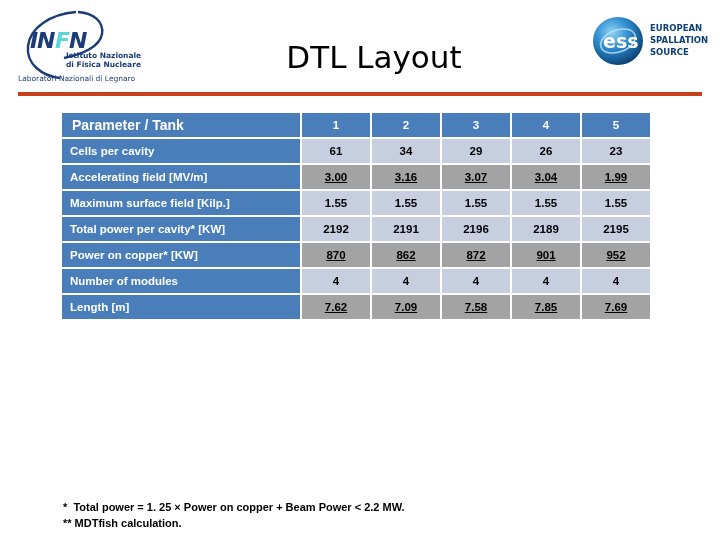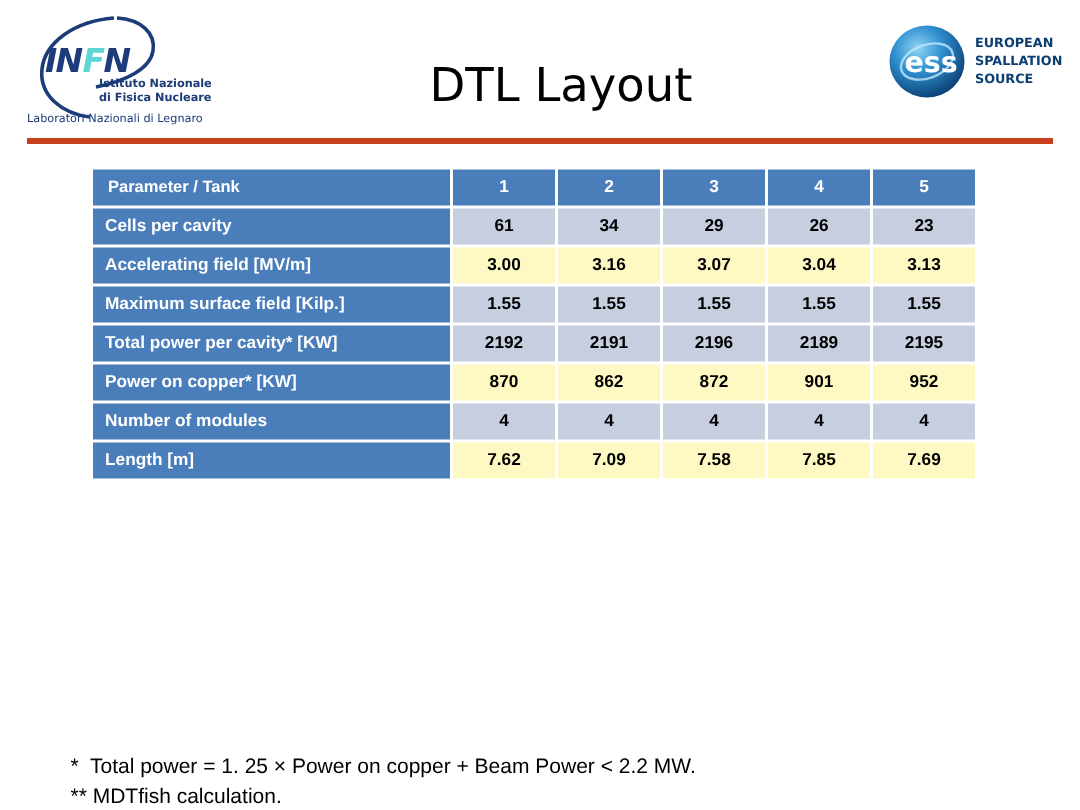--- a/index.html
+++ b/index.html
@@ -88,21 +88,21 @@
   .col-val   { width: 68px; }
 
   thead th {
     background: #4a7ebb;
     color: #ffffff;
     font-weight: bold;
   }
   thead th.hdr-param {
     text-align: left;
     padding-left: 10px;
-    font-size: 11px;
+    font-size: 14px;
   }
   thead th.hdr-num {
     text-align: center;
     font-size: 11.5px;
   }
 
   tbody th.rowlabel {
     background: #4a7ebb;
     color: #ffffff;
     text-align: left;
@@ -111,29 +111,29 @@
     white-space: nowrap;
   }
   tbody td.val {
     text-align: center;
     color: #000000;
     font-size: 11.5px;
     font-weight: bold;
     white-space: nowrap;
   }
   tbody tr.band-a td.val { background: #c6cee0; }
-  tbody tr.band-b td.val { background: #fef9c3; }
+  tbody tr.band-b td.val { background: #a3a3a3; text-decoration: underline; }
 
   
   .footnotes {
     position: absolute;
-    left: 47px;
+    left: 63px;
     top: 500px;
-    font-size: 14px;
-    font-weight: normal;
+    font-size: 11px;
+    font-weight: bold;
     color: #000000;
     line-height: 1.45;
   }
   .footnote-line { white-space: pre; }
 </style>
 </head>
 <body>
 
 <div class="header">
 
@@ -202,21 +202,21 @@
           <td class="val">29</td>
           <td class="val">26</td>
           <td class="val">23</td>
         </tr>
         <tr class="band-b">
           <th class="rowlabel">Accelerating field [MV/m]</th>
           <td class="val">3.00</td>
           <td class="val">3.16</td>
           <td class="val">3.07</td>
           <td class="val">3.04</td>
-          <td class="val">3.13</td>
+          <td class="val">1.99</td>
         </tr>
         <tr class="band-a">
           <th class="rowlabel">Maximum surface field [Kilp.]</th>
           <td class="val">1.55</td>
           <td class="val">1.55</td>
           <td class="val">1.55</td>
           <td class="val">1.55</td>
           <td class="val">1.55</td>
         </tr>
         <tr class="band-a">

